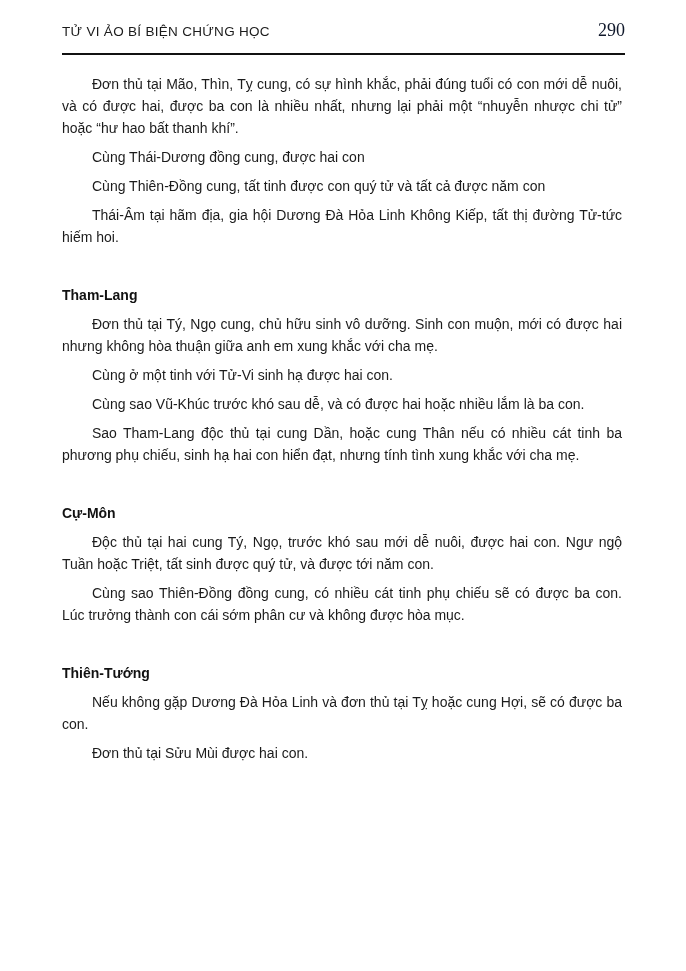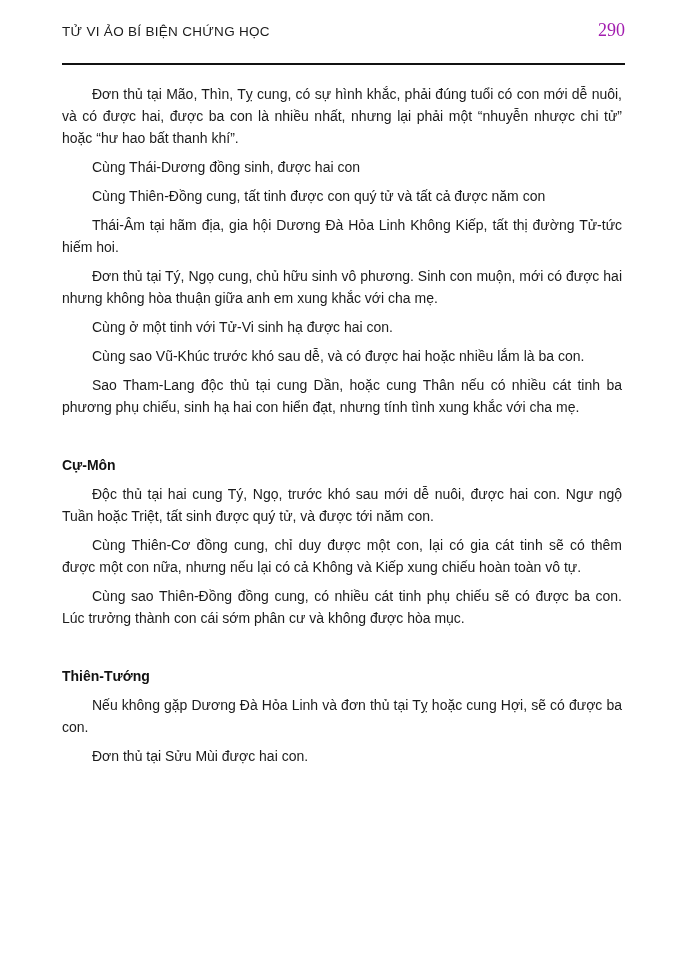--- a/index.html
+++ b/index.html
@@ -18,32 +18,32 @@
     padding: 20px 61px 0 62px;
     display: flex;
     flex-direction: column;
     overflow: hidden;
   }
   .page-header {
     display: flex;
     justify-content: space-between;
     align-items: baseline;
     border-bottom: 2px solid #111;
-    padding-bottom: 22px;
+    padding-bottom: 12px;
     flex: 0 0 auto;
   }
   .header-title {
     font-size: 13.5px;
     letter-spacing: 0.3px;
     color: #1b1b1b;
   }
   .page-number {
     font-family: "Liberation Serif", serif;
     font-size: 18px;
-    color: #a21caf;
+    color: #0f172a;
   }
   .content {
     flex: 1 1 auto;
     padding-top: 12px;
   }
   .content p {
     margin: 7px 3px 0 0;
     font-size: 14px;
     line-height: 22px;
     text-align: justify;
@@ -68,36 +68,36 @@
 
   <div class="page-header">
     <span class="header-title">TỬ VI ẢO BÍ BIỆN CHỨNG HỌC</span>
     <span class="page-number">290</span>
   </div>
 
   <div class="content">
 
     <div class="section">
       <p>Đơn thủ tại Mão, Thìn, Tỵ cung, có sự hình khắc, phải đúng tuổi có con mới dễ nuôi, và có được hai, được ba con là nhiều nhất, nhưng lại phải một “nhuyễn nhược chi tử” hoặc “hư hao bất thanh khí”.</p>
-      <p>Cùng Thái-Dương đồng sinh, được hai con</p>
+      <p>Cùng Thái-Dương đồng cung, được hai con</p>
       <p>Cùng Thiên-Đồng cung, tất tinh được con quý tử và tất cả được năm con</p>
       <p>Thái-Âm tại hãm địa, gia hội Dương Đà Hỏa Linh Không Kiếp, tất thị đường Tử-tức hiếm hoi.</p>
     </div>
 
     <div class="section">
-      <p>Đơn thủ tại Tý, Ngọ cung, chủ hữu sinh vô phương. Sinh con muộn, mới có được hai nhưng không hòa thuận giữa anh em xung khắc với cha mẹ.</p>
+      <h2>Tham-Lang</h2>
+      <p>Đơn thủ tại Tý, Ngọ cung, chủ hữu sinh vô dưỡng. Sinh con muộn, mới có được hai nhưng không hòa thuận giữa anh em xung khắc với cha mẹ.</p>
       <p>Cùng ở một tinh với Tử-Vi sinh hạ được hai con.</p>
       <p>Cùng sao Vũ-Khúc trước khó sau dễ, và có được hai hoặc nhiều lắm là ba con.</p>
       <p>Sao Tham-Lang độc thủ tại cung Dần, hoặc cung Thân nếu có nhiều cát tinh ba phương phụ chiếu, sinh hạ hai con hiển đạt, nhưng tính tình xung khắc với cha mẹ.</p>
     </div>
 
     <div class="section">
       <h2>Cự-Môn</h2>
       <p>Độc thủ tại hai cung Tý, Ngọ, trước khó sau mới dễ nuôi, được hai con. Ngư ngộ Tuần hoặc Triệt, tất sinh được quý tử, và được tới năm con.</p>
-      <p>Cùng Thiên-Cơ đồng cung, chỉ duy được một con, lại có gia cát tinh sẽ có thêm được một con nữa, nhưng nếu lại có cả Không và Kiếp xung chiếu hoàn toàn vô tự.</p>
       <p>Cùng sao Thiên-Đồng đồng cung, có nhiều cát tinh phụ chiếu sẽ có được ba con. Lúc trưởng thành con cái sớm phân cư và không được hòa mục.</p>
     </div>
 
     <div class="section">
       <h2>Thiên-Tướng</h2>
       <p>Nếu không gặp Dương Đà Hỏa Linh và đơn thủ tại Tỵ hoặc cung Hợi, sẽ có được ba con.</p>
       <p>Đơn thủ tại Sửu Mùi được hai con.</p>
 
     </div>
 

